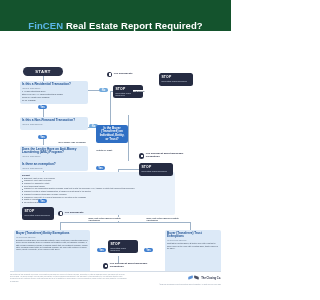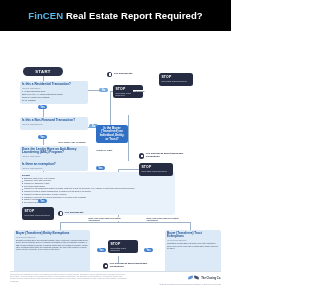--- a/index.html
+++ b/index.html
@@ -5,22 +5,22 @@
   html,body{margin:0;padding:0;}
   body{
     width:231px;height:300px;
     background:#ffffff;
     font-family:"Liberation Sans",sans-serif;
     overflow:hidden;
     position:relative;
   }
   
   .header{
-    height:31px;background:#000000;
-    display:flex;align-items:center;justify-content:center;
+    height:31px;background:#14532d;
+    display:flex;align-items:flex-end;justify-content:center;
   }
   .header-title{
     font-size:9.5px;font-weight:bold;color:#ffffff;letter-spacing:.1px;
   }
   .header-title .brand{color:#5bb7e8;}
   
   .canvas{position:relative;width:231px;height:240px;background:#fff;}
   
   .start-pill{
     position:absolute;background:#2b3148;color:#fff;border-radius:9px;

